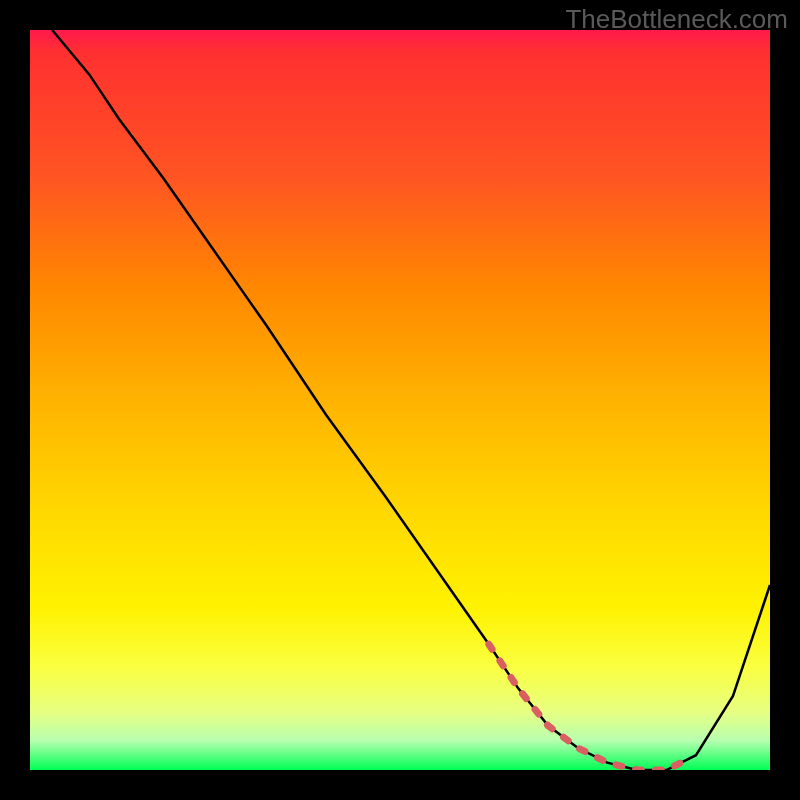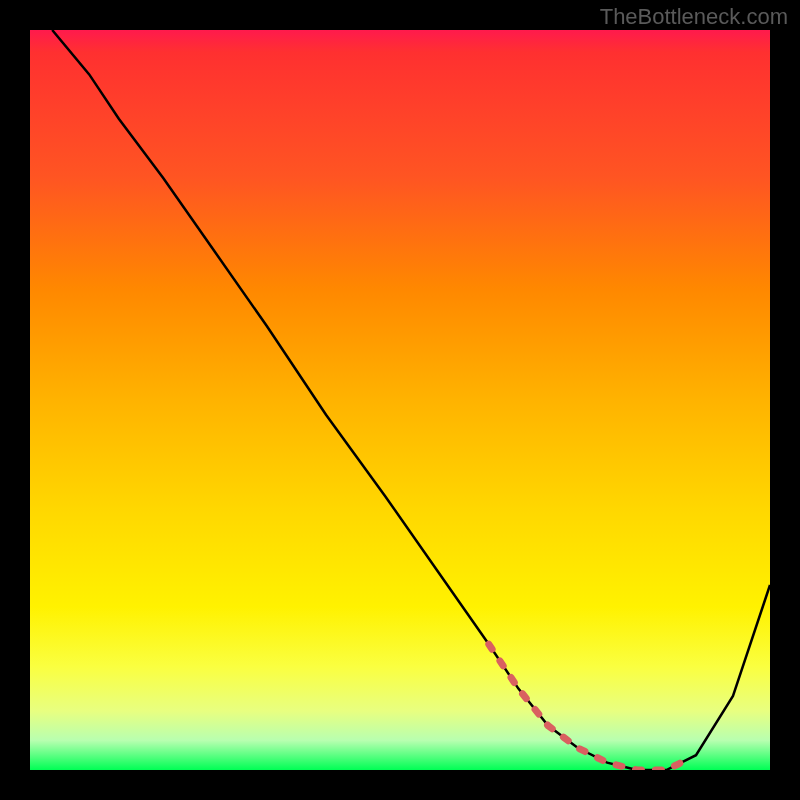--- a/index.html
+++ b/index.html
@@ -8,21 +8,21 @@
     height: 800px;
     background: #000;
     position: relative;
     font-family: Arial, sans-serif;
   }
   .watermark {
     position: absolute;
     top: 4px;
     right: 12px;
     color: #5a5a5a;
-    font-size: 22px;
+    font-size: 26px;
     font-weight: 500;
     z-index: 10;
   }
   .plot-outer {
     position: absolute;
     left: 30px;
     top: 30px;
     width: 740px;
     height: 740px;
     background: #000;

